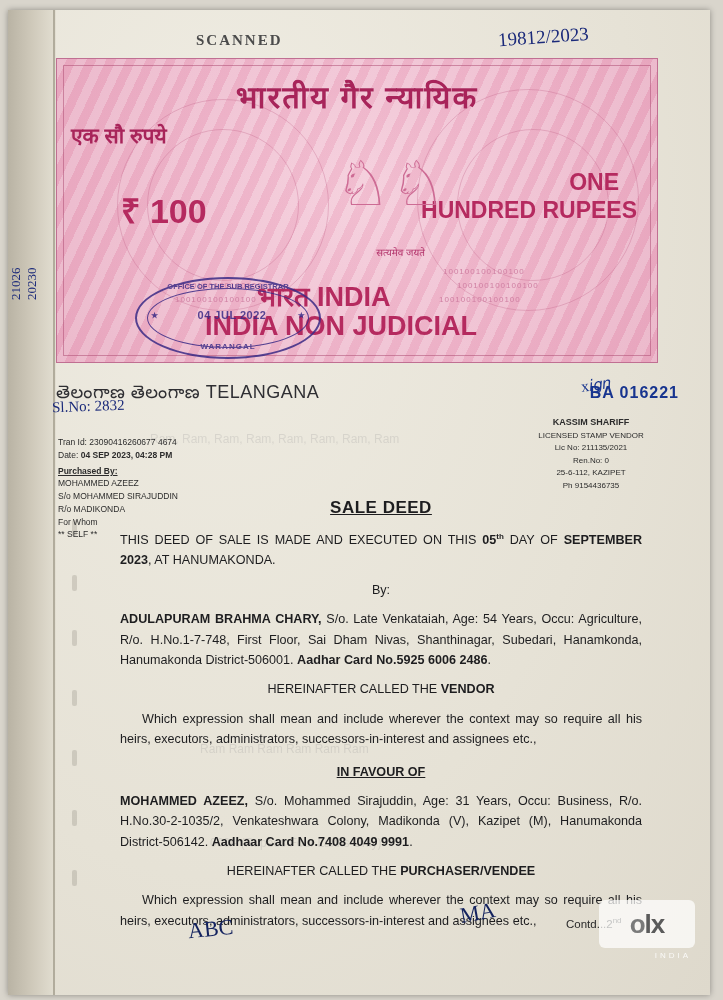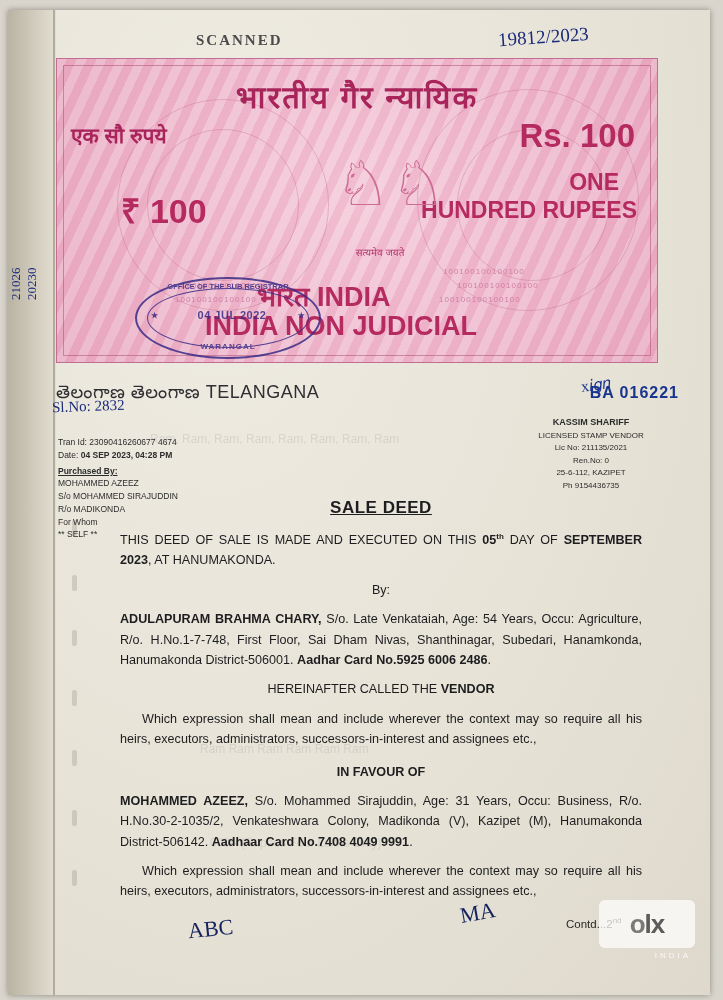--- a/index.html
+++ b/index.html
@@ -129,20 +129,21 @@
   }
   #emblem .lion {
     font-size: 62px;
     line-height: 66px;
     color: #cd6b94;
   }
   #emblem .motto {
     font-size: 10px;
     color: #b3356c;
     margin-top: 28px;
+    text-align: right;
   }
   .micro {
     position: absolute;
     font-size: 8px;
     color: #cf7fa2;
     letter-spacing: 1px;
     white-space: nowrap;
   }
   
   #seal {
@@ -297,21 +298,21 @@
   }
   .para {
     font-size: 12.6px;
     line-height: 1.62;
     text-align: justify;
     margin: 0 0 9px 0;
   }
   .para.center { text-align: center; }
   .para.indent { text-indent: 22px; }
   .b { font-weight: bold; }
-  .u { }
+  .u { text-decoration: underline; }
   .center { text-align: center; }
   sup { font-size: 8px; }
   .spaced-top { margin-top: 12px; }
 
   
   .sig {
     position: absolute;
     font-family: "Liberation Serif", serif;
     color: #14235f;
     font-size: 22px;
@@ -392,21 +393,20 @@
   <div id="hand-left-2">20230</div>
 
   <div id="stamp">
     <div class="guilloche" style="left:60px; top:40px; width:210px; height:210px;"></div>
     <div class="guilloche" style="left:90px; top:70px; width:150px; height:150px;"></div>
     <div class="guilloche" style="left:360px; top:30px; width:220px; height:220px;"></div>
     <div class="guilloche" style="left:400px; top:70px; width:150px; height:150px;"></div>
 
     <div class="stamp-text" id="stamp-hindi-top">भारतीय गैर न्यायिक</div>
     <div class="stamp-text" id="stamp-hindi-sub">एक सौ रुपये</div>
-    <div class="stamp-text" id="stamp-rs100-right">Rs. 100</div>
     <div class="stamp-text" id="stamp-one">ONE</div>
     <div class="stamp-text" id="stamp-hundred">HUNDRED RUPEES</div>
     <div class="stamp-text" id="stamp-rs-left">₹ 100</div>
     <div class="stamp-text" id="stamp-india">भारत INDIA</div>
     <div class="stamp-text" id="stamp-nonjud">INDIA NON JUDICIAL</div>
 
     <div id="emblem">
       <div class="lion">♘♘</div>
       <div class="motto">सत्यमेव जयते</div>
     </div>
@@ -473,20 +473,21 @@
     <p class="para"><span class="b">ADULAPURAM BRAHMA CHARY,</span><span> S/o. Late Venkataiah, Age: 54 Years, Occu: Agriculture, R/o. H.No.1-7-748, First Floor, Sai Dham Nivas, Shanthinagar, Subedari, Hanamkonda, Hanumakonda District-506001. </span><span class="b">Aadhar Card No.</span><span class="b">5925 6006 2486</span><span>.</span></p>
 
     <p class="para center"><span>HEREINAFTER CALLED THE </span><span class="b">VENDOR</span></p>
 
     <p class="para indent">Which expression shall mean and include wherever the context may so require all his heirs, executors, administrators, successors-in-interest and assignees etc.,</p>
 
     <p class="para center spaced-top"><span class="b u">IN FAVOUR OF</span></p>
 
     <p class="para"><span class="b">MOHAMMED AZEEZ,</span><span> S/o. Mohammed Sirajuddin, Age: 31 Years, Occu: Business, R/o. H.No.30-2-1035/2, Venkateshwara Colony, Madikonda (V), Kazipet (M), Hanumakonda District-506142. </span><span class="b">Aadhaar Card No.</span><span class="b">7408 4049 9991</span><span>.</span></p>
 
+    <p class="para center"><span>HEREINAFTER CALLED THE </span><span class="b">PURCHASER/VENDEE</span></p>
 
     <p class="para indent">Which expression shall mean and include wherever the context may so require all his heirs, executors, administrators, successors-in-interest and assignees etc.,</p>
   </div>
 
   <div class="sig" id="sig-left">ABC</div>
   <div class="sig" id="sig-right">MA</div>
   <div id="contd"><span>Contd...2</span><sup>nd</sup></div>
 
   <div id="watermark">
     <span class="o">o</span>

